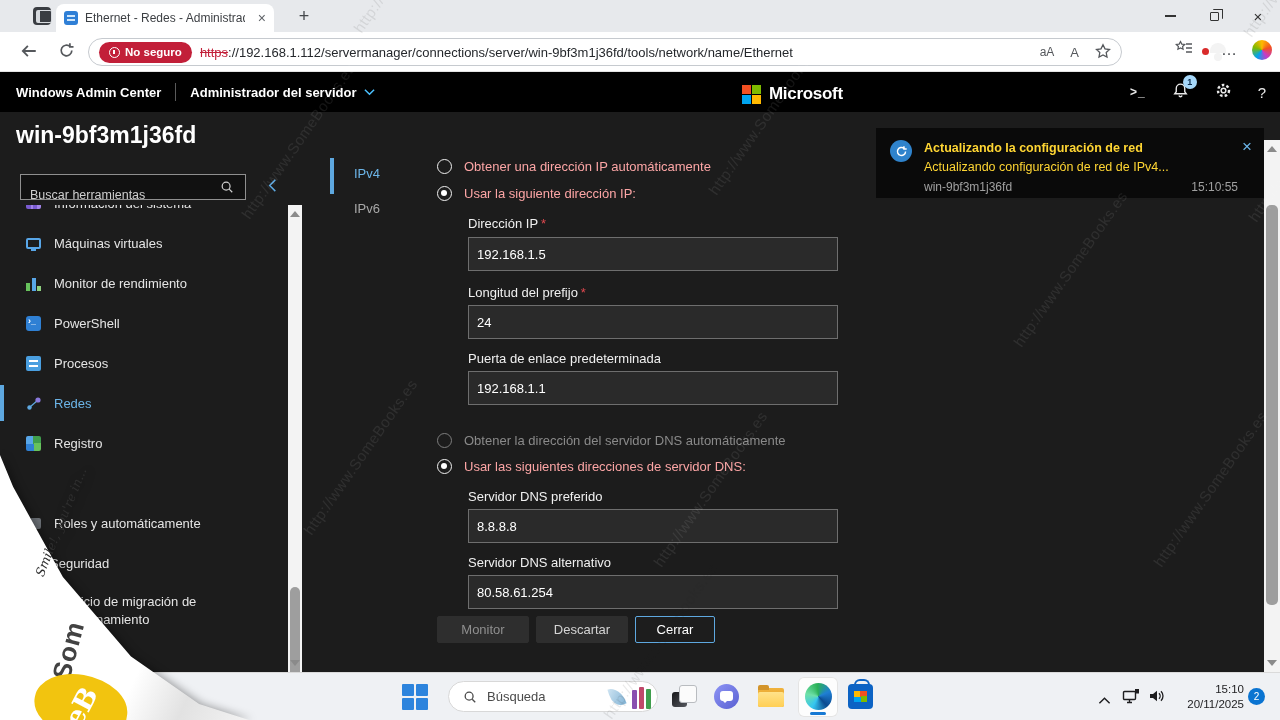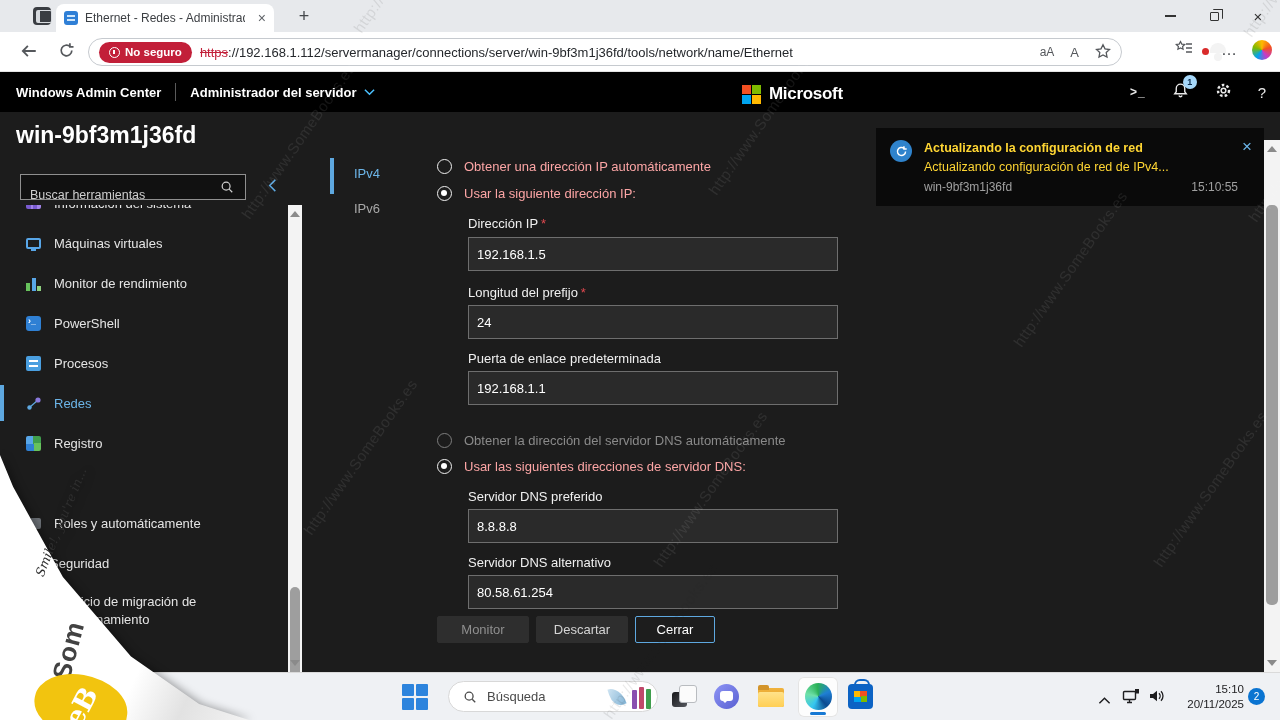--- a/index.html
+++ b/index.html
@@ -108,21 +108,21 @@
   .radio-label.dim{color:#8a8a8a}
   .fieldlabel{position:absolute;left:468px;font-size:13px;color:#f0f0f0}
   .req{color:#e0484f;margin-left:3px}
   .forminput{position:absolute;left:468px;width:370px;height:25px;background:#2a2a2a;border:1px solid #6e6e6e;color:#fff;font-size:13px;padding:16px 8px;font-family:"Liberation Sans",sans-serif}
   .btn{position:absolute;top:504px;height:27px;font-size:13px;text-align:center;line-height:25px;border-radius:2px;cursor:pointer}
   .btn-save{left:437px;width:92px;background:#2e2e2e;color:#8f8f8f;border:1px solid #2e2e2e}
   .btn-discard{left:536px;width:92px;background:#2e2e2e;color:#d4d4d4;border:1px solid #2e2e2e}
   .btn-close{left:635px;width:80px;background:#1d1d1d;color:#fff;border:1px solid #5ea8e0}
 
   
-  .toast{position:absolute;left:876px;top:16px;width:388px;height:78px;background:#0a0a0a;padding:10px 12px 8px 14px}
+  .toast{position:absolute;left:876px;top:16px;width:388px;height:70px;background:#0a0a0a;padding:10px 12px 8px 14px}
   .toast-icon{position:absolute;left:14px;top:12px;width:22px;height:22px;border-radius:50%;background:#2f83cc;display:flex;align-items:center;justify-content:center}
   .toast-title{position:absolute;left:48px;top:13px;font-size:12.5px;font-weight:bold;color:#ffd633;width:290px;white-space:nowrap;overflow:hidden}
   .toast-msg{position:absolute;left:48px;top:32px;font-size:12.5px;color:#ffd633;width:300px;white-space:nowrap;overflow:hidden}
   .toast-src{position:absolute;left:48px;top:52px;font-size:12px;color:#a0a0a0}
   .toast-time{position:absolute;right:26px;top:52px;font-size:12px;color:#a0a0a0}
   .toast-close{position:absolute;right:12px;top:10px;color:#6cb5e8;font-size:17px;line-height:1;cursor:pointer}
 
   
   .taskbar{position:absolute;left:0;right:0;bottom:0;height:48px;background:#eff1f4;border-top:1px solid #dadada}
   .tb{position:absolute}

